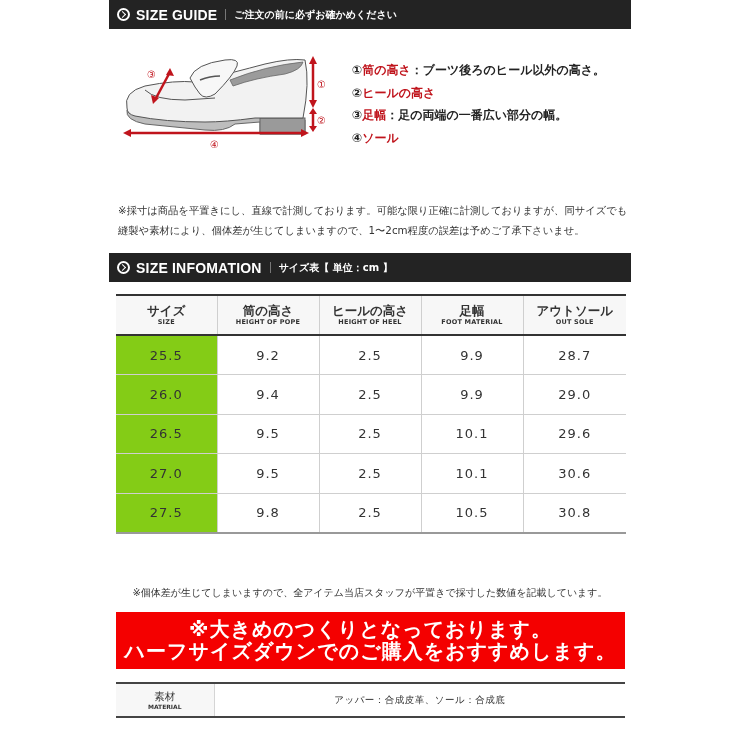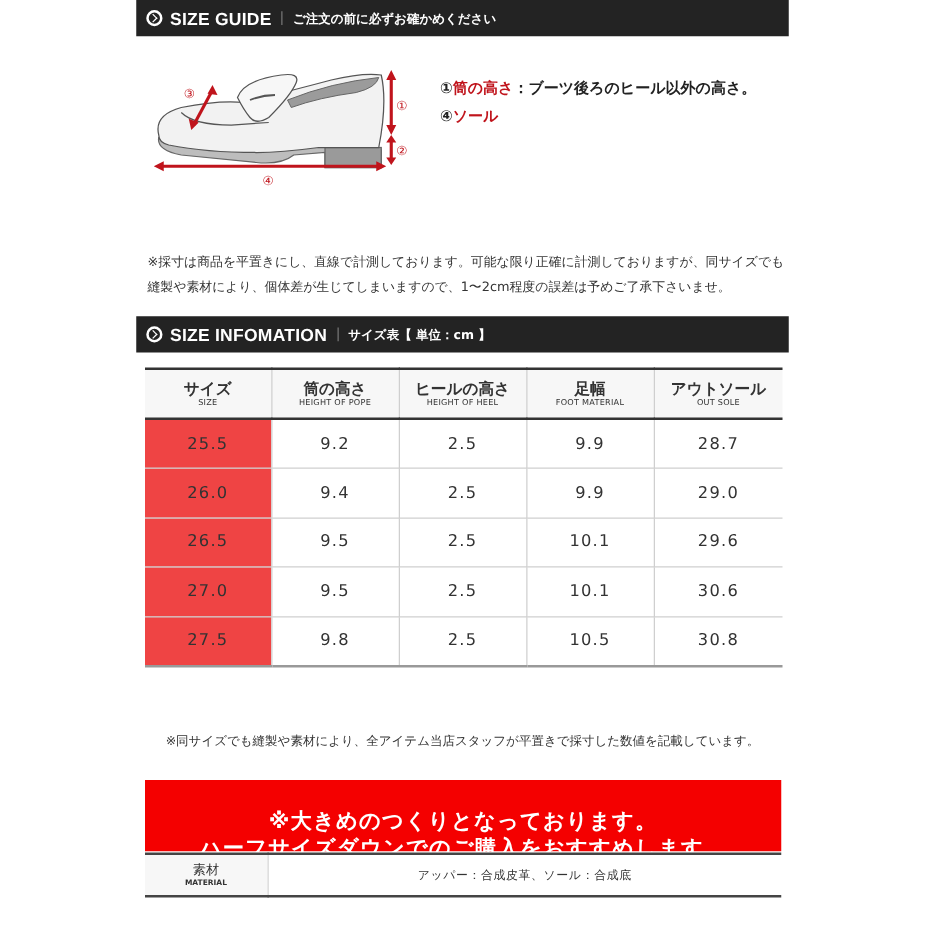--- a/index.html
+++ b/index.html
@@ -38,31 +38,31 @@
   table.size-table {
     position: absolute; left: 116px; top: 294px; width: 510px; border-collapse: collapse;
   }
   table.size-table th, table.size-table td {
     border-right: 1px solid #cfcfcf; text-align: center; color: #333;
   }
   table.size-table th:last-child, table.size-table td:last-child { border-right: none; }
   table.size-table thead tr { border-top: 2px solid #333; border-bottom: 2px solid #333; }
   table.size-table th { height: 40px; background: #f7f7f7; font-weight: bold; vertical-align: middle; }
   table.size-table th .jp { display: block; font-size: 12.5px; line-height: 14px; font-weight: bold; }
-  table.size-table th .en { display: block; font-size: 6.5px; line-height: 9px; font-weight: normal; letter-spacing: 0.2px; }
+  table.size-table th .en { display: block; font-size: 6.5px; line-height: 9px; font-weight: bold; letter-spacing: 0.2px; }
   table.size-table td { height: 39.5px; font-size: 13px; letter-spacing: 1px; border-bottom: 1px solid #cfcfcf; }
   table.size-table tbody tr:last-child td { border-bottom: 2px solid #999; }
-  table.size-table td:first-child { background: #ef4444; }
+  table.size-table td:first-child { background: #84cc16; }
 
   .note2 { position: absolute; left: 109px; top: 586px; width: 522px; text-align: center; font-size: 10px; color: #333; }
 
   .banner {
     position: absolute; left: 116px; top: 612px; width: 509px; height: 57px; background: #f40000;
-    color: #fff; text-align: center; font-weight: bold; font-size: 17px; line-height: 22px;
-    padding-top: 22px; letter-spacing: 1px; margin-top: 12px;
+    color: #fff; text-align: center; font-weight: bold; font-size: 20px; line-height: 22px;
+    padding-top: 6px; letter-spacing: 1px;
   }
 
   table.material-table {
     position: absolute; left: 116px; top: 682px; width: 509px; border-collapse: collapse;
     border-top: 2px solid #444; border-bottom: 2px solid #444;
   }
   table.material-table td { height: 34px; text-align: center; vertical-align: middle; color: #333; margin-top: 24px; }
   table.material-table td.mat-label { width: 98px; background: #f7f7f7; border-right: 1px solid #d5d5d5; }
   table.material-table .jp { display: block; font-size: 10.5px; line-height: 12px; }
   table.material-table .en { display: block; font-size: 6px; line-height: 9px; font-weight: bold; }
@@ -114,20 +114,26 @@
     <polygon points="194,91 186,87 186,95" fill="#c0141c"></polygon>
     <text x="95" y="106" font-size="10" fill="#c0141c" font-family="DejaVu Sans, sans-serif">④</text>
   </svg>
 </div>
 
 <div class="legend">
   <div>
     <span>①</span><span class="red">筒の高さ</span><span>：ブーツ後ろのヒール以外の高さ。</span>
   </div>
   <div>
+    <span>②</span><span class="red">ヒールの高さ</span><span></span>
+  </div>
+  <div>
+    <span>③</span><span class="red">足幅</span><span>：足の両端の一番広い部分の幅。</span>
+  </div>
+  <div>
     <span>④</span><span class="red">ソール</span><span></span>
   </div>
 </div>
 
 <div class="note1">※採寸は商品を平置きにし、直線で計測しております。可能な限り正確に計測しておりますが、同サイズでも縫製や素材により、個体差が生じてしまいますので、1〜2cm程度の誤差は予めご了承下さいませ。</div>
 
 <div class="bar" id="bar2">
   <span class="circle-icon"></span>
   <span class="bar-title">SIZE INFOMATION</span>
   <span class="bar-sep"></span>
@@ -191,21 +197,21 @@
     <tr>
       <td>27.5</td>
       <td>9.8</td>
       <td>2.5</td>
       <td>10.5</td>
       <td>30.8</td>
     </tr>
   </tbody>
 </table>
 
-<div class="note2">※同サイズでも縫製や素材により、全アイテム当店スタッフが平置きで採寸した数値を記載しています。</div>
+<div class="note2">※個体差が生じてしまいますので、全アイテム当店スタッフが平置きで採寸した数値を記載しています。</div>
 
 <div class="banner">
   <div>※大きめのつくりとなっております。</div>
   <div>ハーフサイズダウンでのご購入をおすすめします。</div>
 </div>
 
 <table class="material-table">
   <tbody>
       <tr>
     <td class="mat-label">

